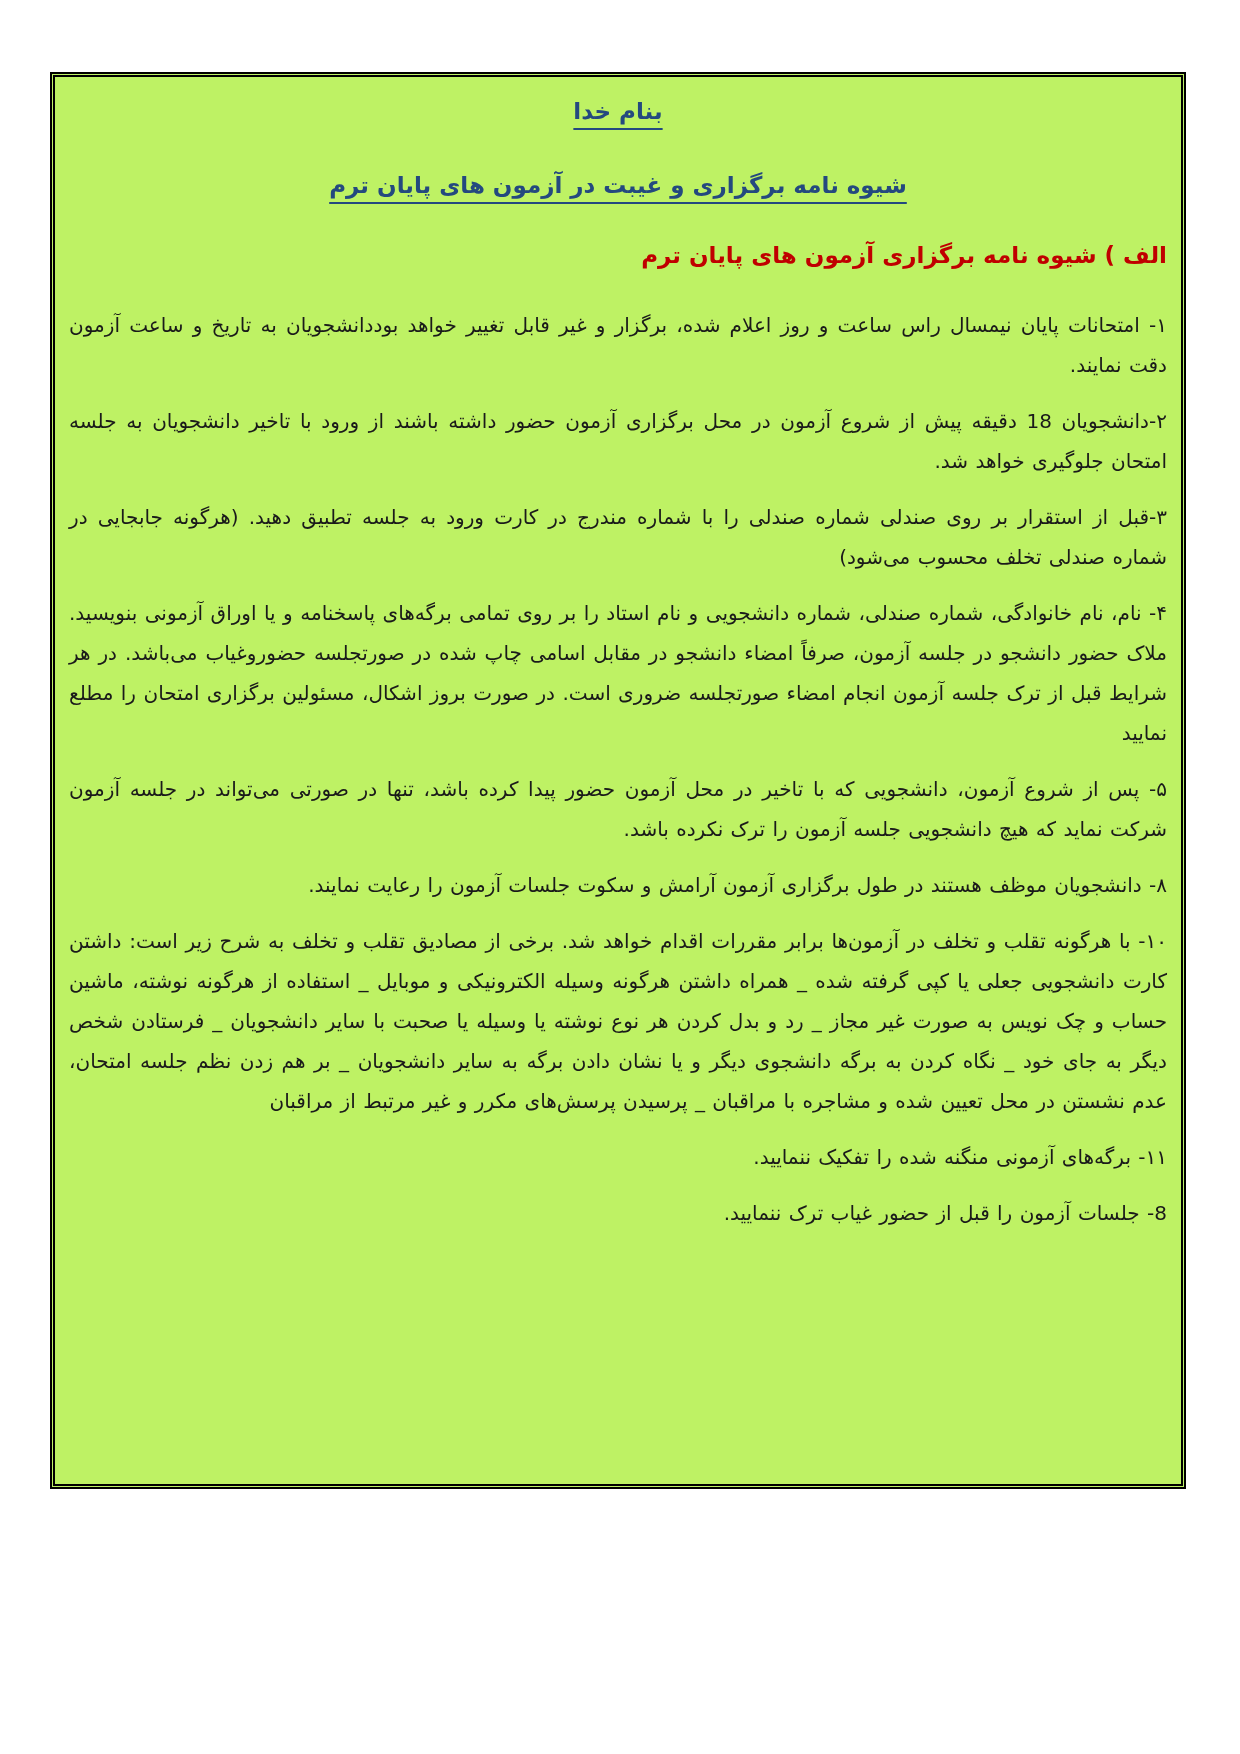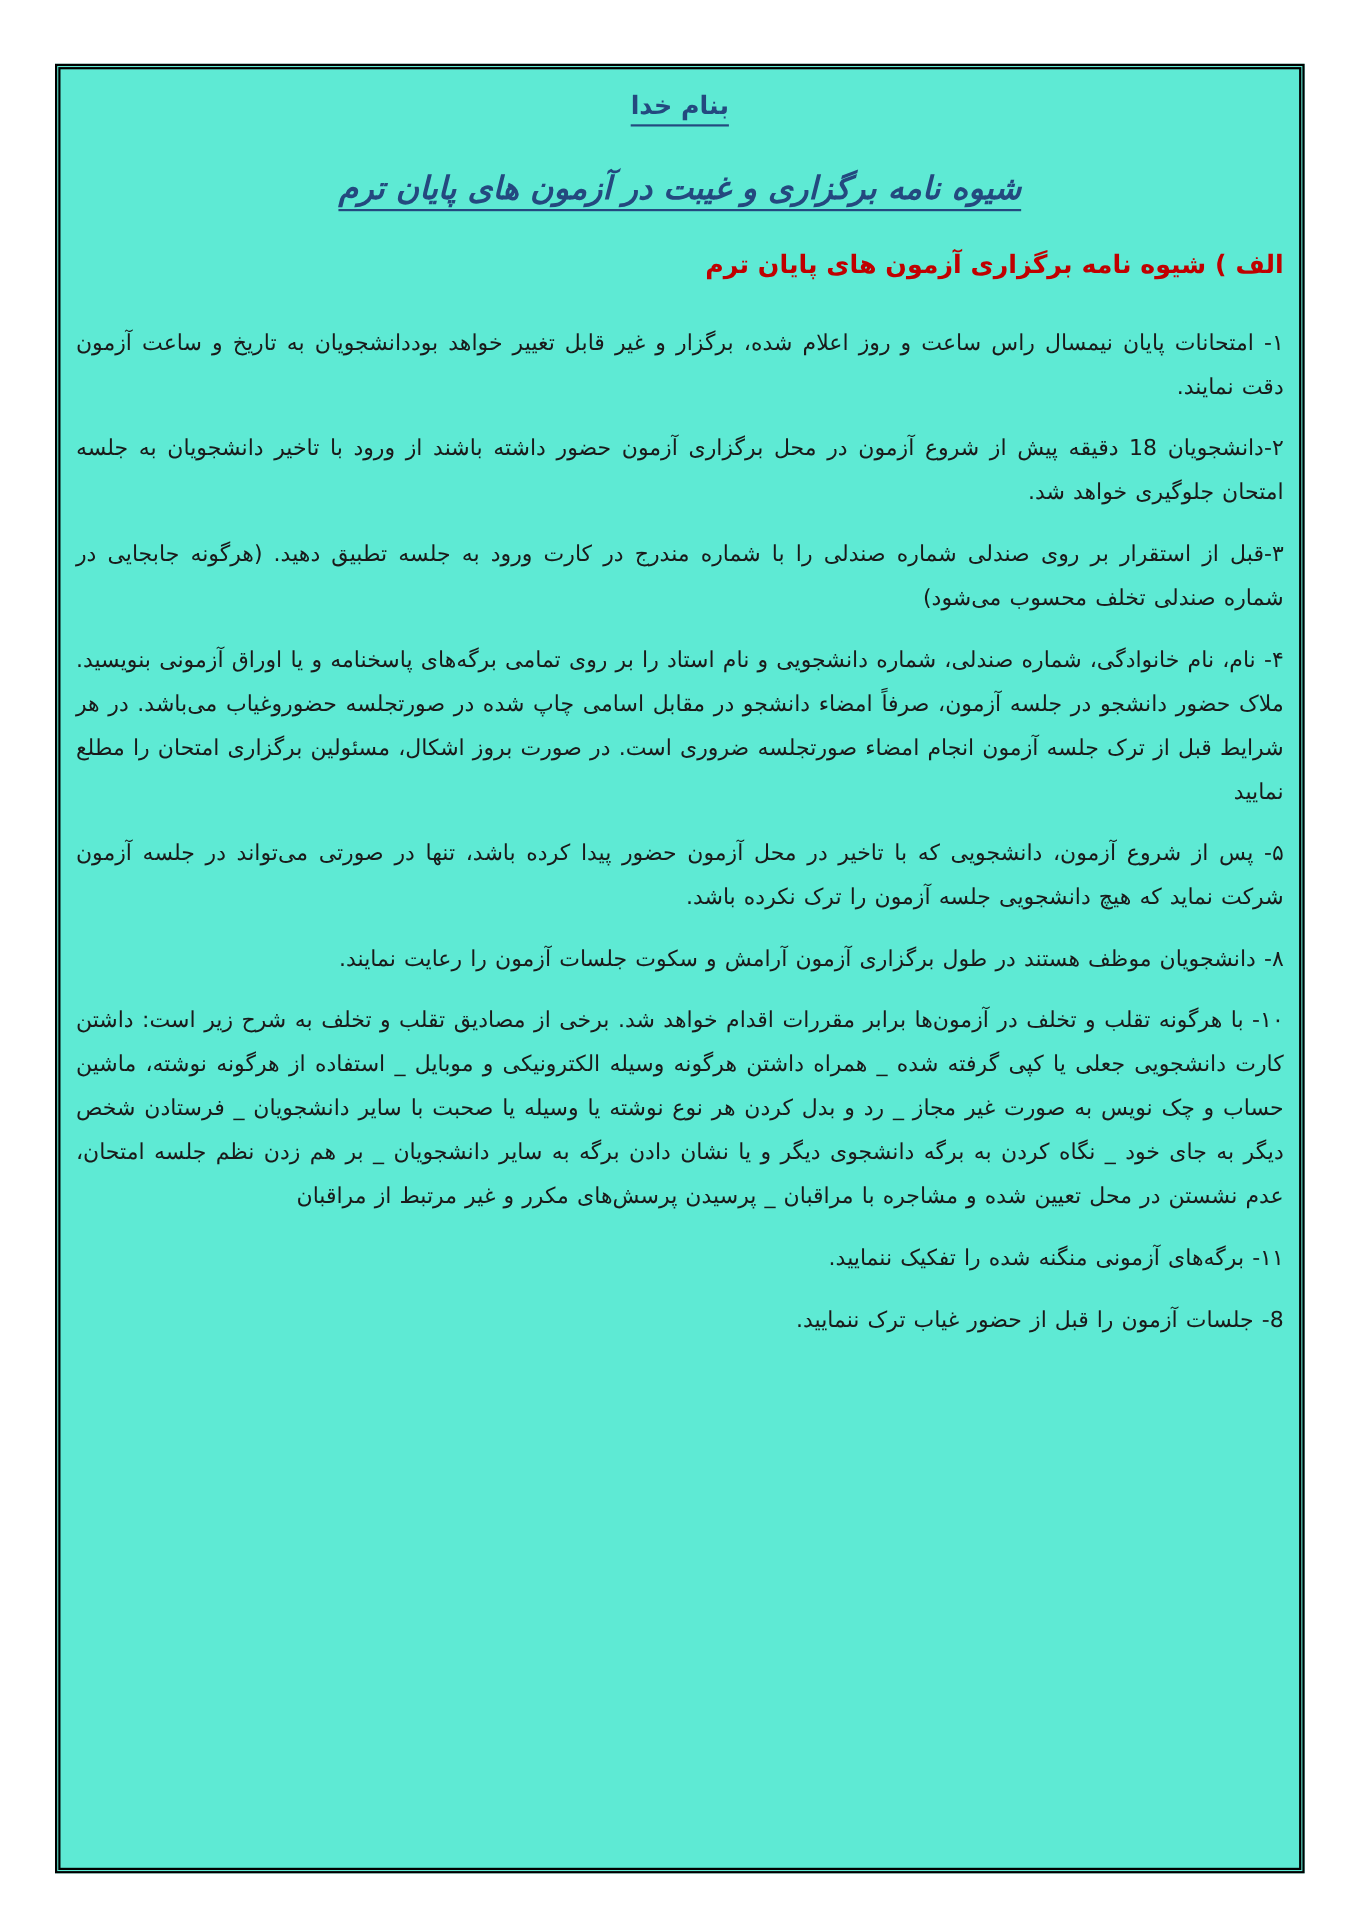--- a/index.html
+++ b/index.html
@@ -11,53 +11,52 @@
     width: 1240px;
     height: 1754px;
     position: relative;
     font-family: "DejaVu Sans", sans-serif;
     color: #1a1a1a;
     overflow: hidden;
   }
   .frame {
     position: absolute;
     left: 50px;
-    top: 58px;
+    top: 72px;
     width: 1136px;
-    height: 1645px;
+    height: 1417px;
     border: 5px double #000000;
     box-sizing: border-box;
-    background: #5eead4;
+    background: #bef264;
   }
   .content {
     direction: rtl;
     padding: 14px 14px 0 14px;
   }
   .bismillah {
     margin: 0;
     text-align: center;
     color: #24497F;
     font-size: 23px;
     font-weight: bold;
     line-height: 40px;
     text-decoration: underline;
     text-underline-offset: 9px;
     text-decoration-thickness: 2px;
   }
   .doc-title {
     margin: 34px 0 16px 0;
     text-align: center;
     color: #24497F;
-    font-size: 29px;
+    font-size: 23px;
     font-weight: bold;
     line-height: 40px;
     text-decoration: underline;
     text-underline-offset: 9px;
     text-decoration-thickness: 2px;
-    font-style: italic;
   }
   .section-heading {
     margin: 30px 0 0 0;
     text-align: right;
     color: #C00000;
     font-size: 23px;
     font-weight: bold;
     line-height: 40px;
   }
   .rules {

